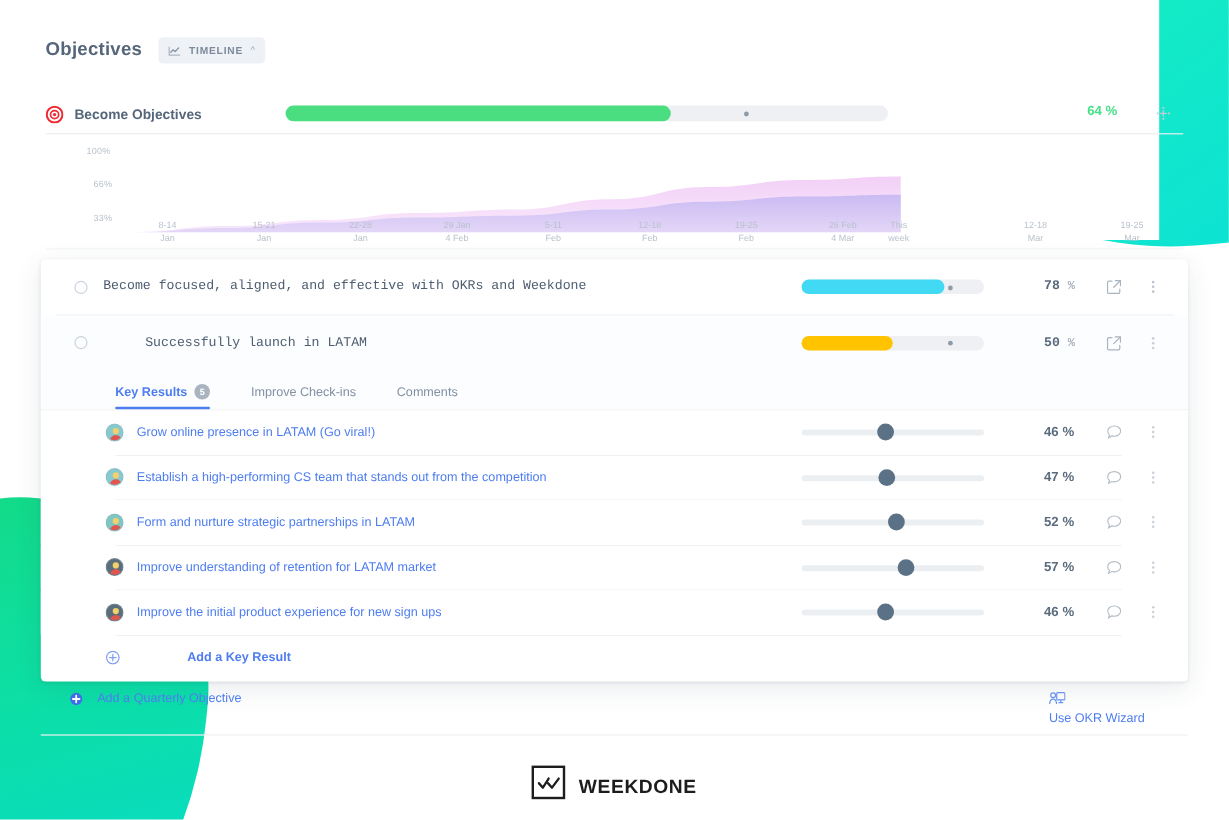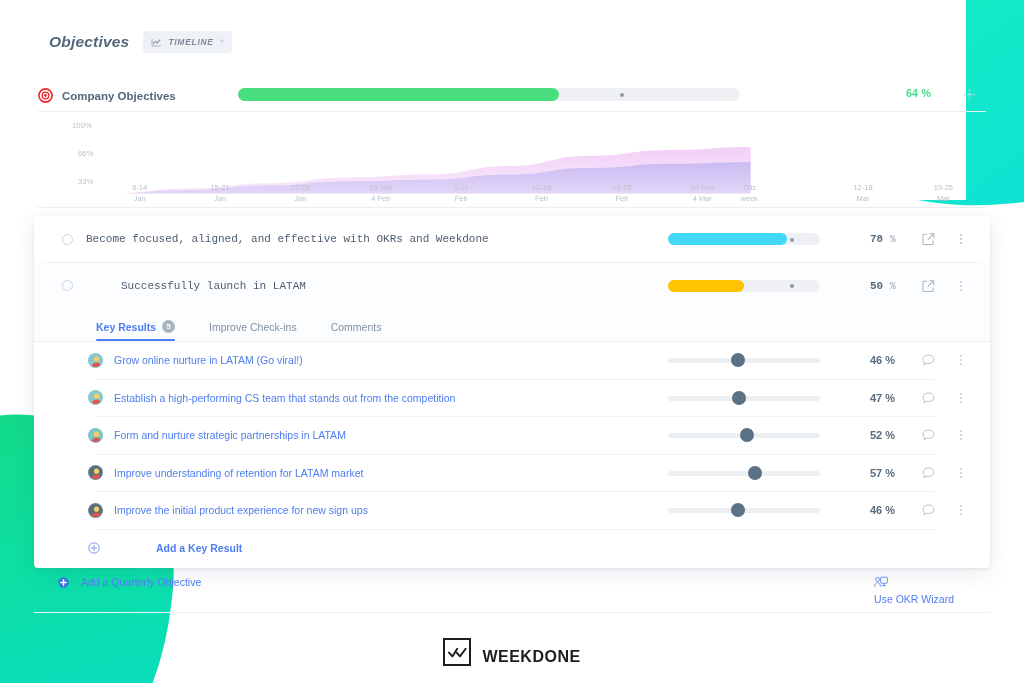--- a/index.html
+++ b/index.html
@@ -32,21 +32,21 @@
     bottom:-120px; left:-170px;
     width:340px; height:390px;
     background:linear-gradient(160deg,#14d97f 0%,#0ddfa5 45%,#05dbd2 100%);
     border-radius:55% 48% 42% 50% / 60% 42% 58% 40%;
     transform:rotate(6deg);
   }
 
   .page { position:relative; z-index:3; width:1024px; height:683px; }
 
   
-  .header { position:absolute; left:49px; top:31px; display:flex; align-items:center; gap:14px;font-style:italic; }
+  .header { position:absolute; left:38px; top:31px; display:flex; align-items:center; gap:14px; }
   .page-title { font-size:15.5px; font-weight:bold; color:#55667a; letter-spacing:.2px; }
   .timeline-chip {
     display:flex; align-items:center; gap:6px;
     background:#eef1f5; border-radius:4px;
     padding:6px 9px 6px 8px;
     cursor:pointer;
   }
   .timeline-chip .label { font-size:8.5px; font-weight:bold; color:#7d8a9b; letter-spacing:.7px; }
   .chev { font-size:8px; color:#9aa7b6; line-height:1; }
 
@@ -169,21 +169,21 @@
       <span class="chev">^</span>
     </div>
   </div>
 
   <div class="co-row">
     <svg class="target-icon" viewBox="0 0 16 16">
       <circle cx="8" cy="8" r="7" fill="none" stroke="#ee2b32" stroke-width="1.8"></circle>
       <circle cx="8" cy="8" r="3.6" fill="none" stroke="#ee2b32" stroke-width="1.5"></circle>
       <circle cx="8" cy="8" r="1.5" fill="#ee2b32"></circle>
     </svg>
-    <div class="co-label">Company Objectives</div>
+    <div class="co-label">Become Objectives</div>
 
     <div class="co-bar-wrap">
       <div class="bar-track"></div>
       <div class="bar-fill" id="co-fill" style="width: 64%; background: rgb(74, 222, 128);"></div>
       <div class="bar-dot" id="co-dot" style="left: 76%;"></div>
     </div>
 
     <div class="co-pct">
       <span>64</span>
       <span class="sym">%</span>
@@ -335,21 +335,21 @@
       </div>
     </div>
     <div class="tabs-underline"></div>
 
     <div id="kr-list">
         <div class="kr-row">
           <div class="avatar" style="background:#86c9cf"><svg viewBox="0 0 15 15" width="15" height="15">
               <circle cx="7.5" cy="5.2" r="2.6" fill="#f2d06b"></circle>
               <path d="M1.8 15 C2.3 10.6 4.6 8.4 7.5 8.4 C10.4 8.4 12.7 10.6 13.2 15 Z" fill="#e0564f"></path>
             </svg></div>
-          <div class="kr-title">Grow online nurture in LATAM (Go viral!)</div>
+          <div class="kr-title">Grow online presence in LATAM (Go viral!)</div>
           <div class="slider-wrap">
             <div class="slider-track"></div>
             <div class="slider-knob" style="left:46%"></div>
           </div>
           <div class="kr-pct"><span>46</span> <span class="sym">%</span></div>
           <svg class="bubble" viewBox="0 0 14 14">
             <path d="M7 1.6 C10.3 1.6 12.8 3.6 12.8 6.2 C12.8 8.8 10.3 10.8 7 10.8 C6.2 10.8 5.5 10.7 4.8 10.5 L2 12.2 L2.7 9.6 C1.6 8.7 1.2 7.5 1.2 6.2 C1.2 3.6 3.7 1.6 7 1.6 Z" fill="none" stroke="#b3bcc7" stroke-width="1"></path>
           </svg>
           <svg class="kebab" viewBox="0 0 14 14">
             <circle cx="7" cy="3" r="1.05" fill="#c7cfd8"></circle>

